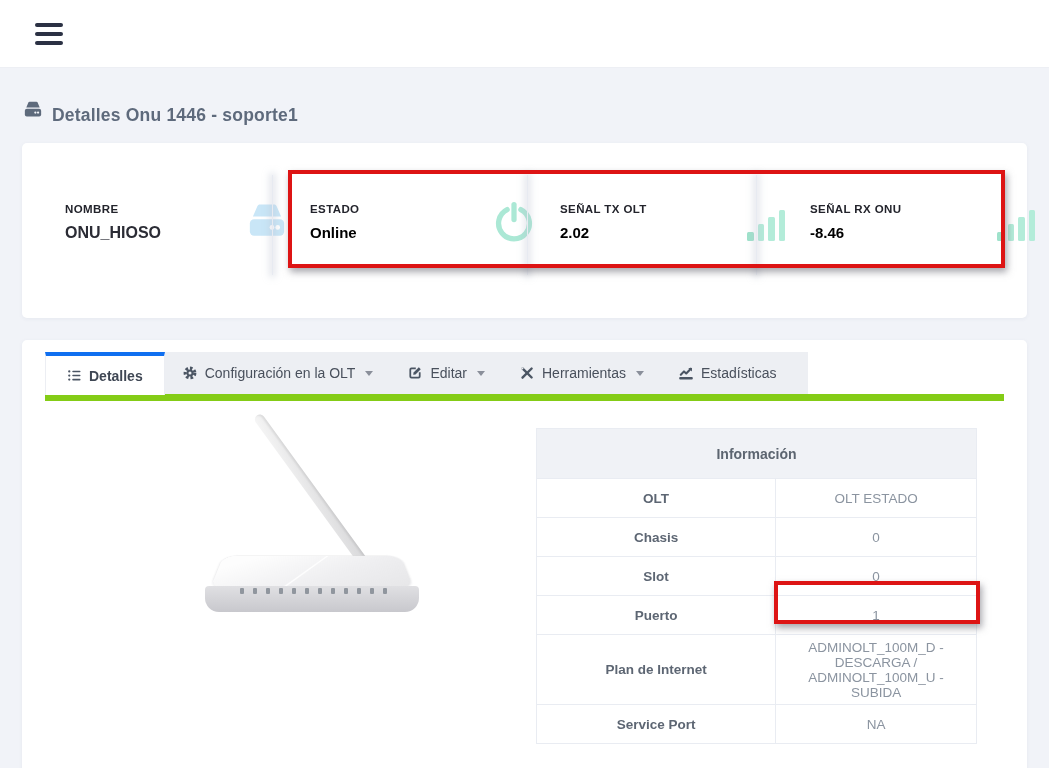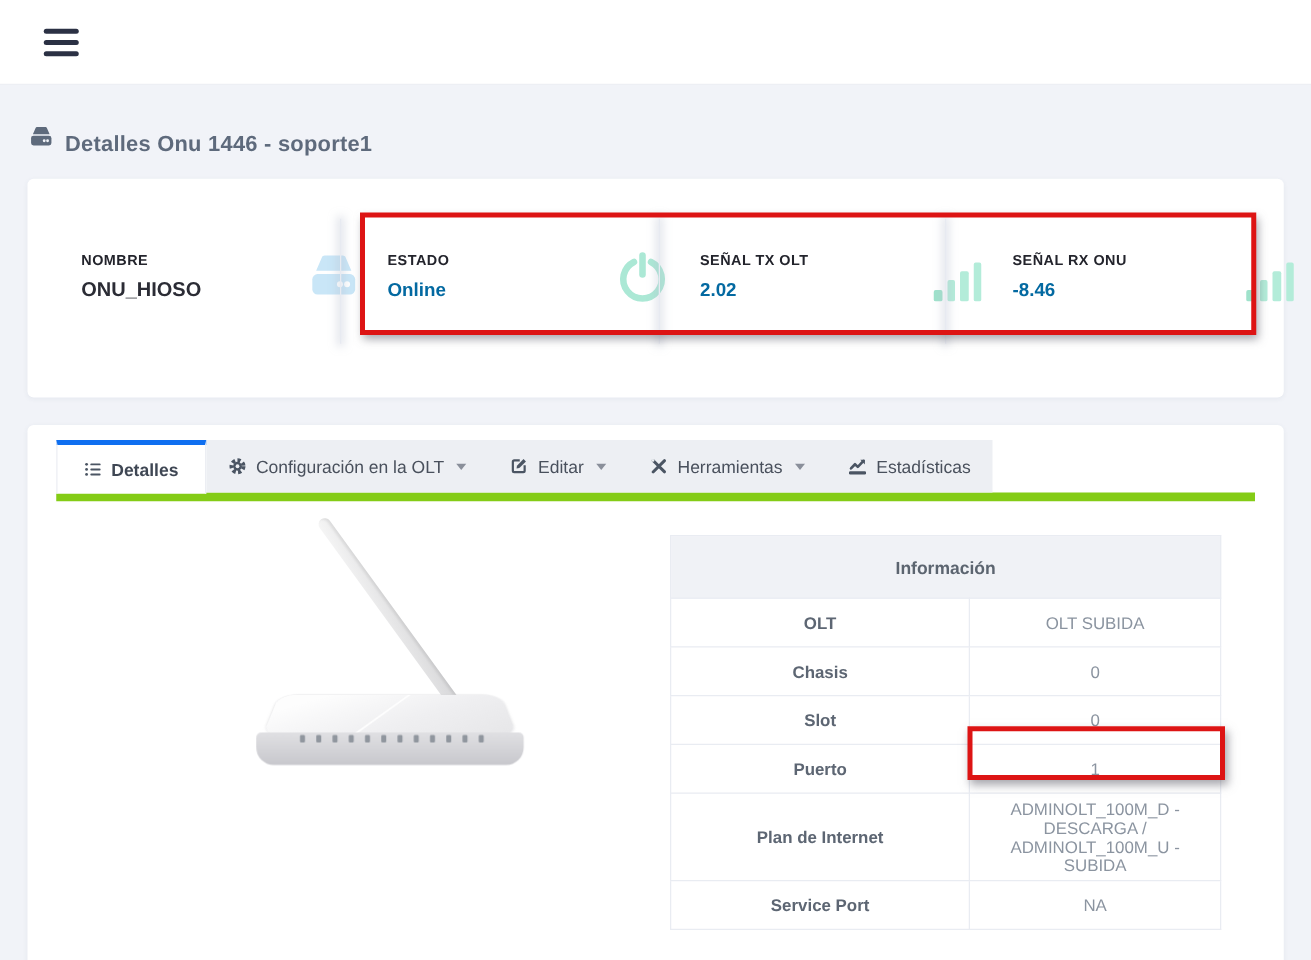--- a/index.html
+++ b/index.html
@@ -45,21 +45,21 @@
 
   
   .card { position:absolute; background:#fff; border-radius:5px; box-shadow:0 1px 4px rgba(56,66,94,.06); }
   .stats-card { left:22px; top:143px; width:1005px; height:175px; }
   .detail-card { left:22px; top:340px; width:1005px; height:435px; }
 
   
   .stat { position:absolute; top:44px; width:225px;margin-top:16px; }
   .stat-label { font-size:11.5px; font-weight:bold; color:#23242c; letter-spacing:.4px; }
   .stat-value { margin-top:9px; font-size:16px; font-weight:bold; color:#2b2c35; }
-  .stat-value.teal { color:#0369a1; font-size:15px; }
+  .stat-value.teal { color:#000000; font-size:15px; }
   .stat-icon { position:absolute; right:0; top:-2px; }
   .bars { display:flex; align-items:flex-end; gap:4px; height:32px; }
   .bars i { display:block; width:6.5px; border-radius:1.5px; background:#b3ecd9; }
   .bars i.b1 { height:9px; background:#9fe2cb; }
   .bars i.b2 { height:17px; }
   .bars i.b3 { height:24px; }
   .bars i.b4 { height:31px; }
   .vdiv { position:absolute; top:32px; height:100px; width:1px; background:#e7eaf1; box-shadow:0 0 7px 2px rgba(186,192,208,.5); }
 
   
@@ -68,21 +68,21 @@
   .hl-puerto { left:774px; top:581px; width:206px; height:43px; }
 
   
   .tabbar { position:absolute; left:23px; top:12px; width:959px; height:49px; display:flex; border-bottom:7px solid #84cc16; }
   .tab { display:flex; align-items:center; gap:7px; font-size:14px; color:#49505c; cursor:pointer; background:none; border:none; padding:0 17px; }
   .tab-active {
     background:#fff; border:1px solid #eceef3; border-bottom:none;
     border-top:4px solid #0f6ff0; margin-bottom:-1px; z-index:2;
     font-weight:bold; color:#3f4754; padding:0 21px;
   }
-  .tab-group { display:flex; background:#edeff3; }
+  .tab-group { display:flex; background:#edeff3; padding-right:14px; }
   .tab .caret { margin-left:3px; border-top-color:#8a8f9a; }
   .tab svg { flex:0 0 auto; }
 
   
   .content { position:absolute; left:0; top:61px; width:1005px; }
 
   
   .router { position:absolute; left:150px; top:22px; width:280px; height:215px; }
   .antenna { position:absolute; left:186px; top:-42px; width:10px; height:188px;
     background:linear-gradient(100deg,#f6f6f6,#d6d6d8); border-radius:6px;
@@ -274,21 +274,21 @@
 
       <table class="info-table">
         <thead>
           <tr>
             <th colspan="2">Información</th>
           </tr>
         </thead>
         <tbody>
           <tr>
             <td class="lbl">OLT</td>
-            <td class="val">OLT SUBIDA</td>
+            <td class="val">OLT ESTADO</td>
           </tr>
           <tr>
             <td class="lbl">Chasis</td>
             <td class="val">0</td>
           </tr>
           <tr>
             <td class="lbl">Slot</td>
             <td class="val">0</td>
           </tr>
           <tr>

